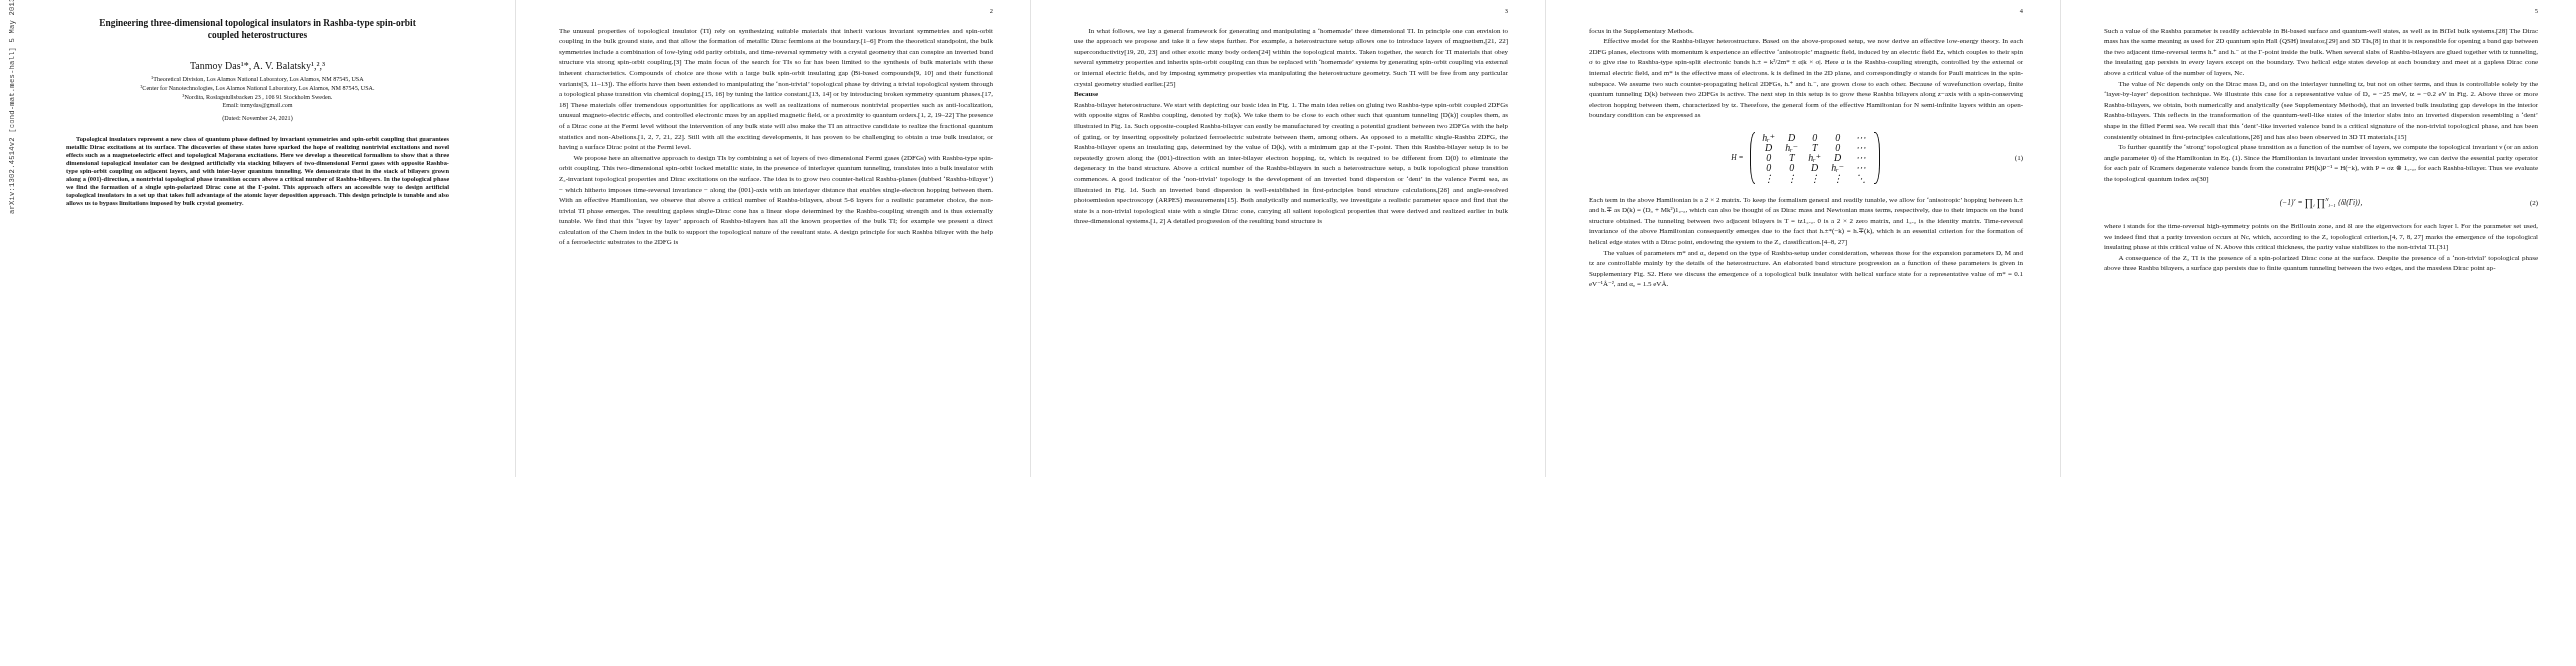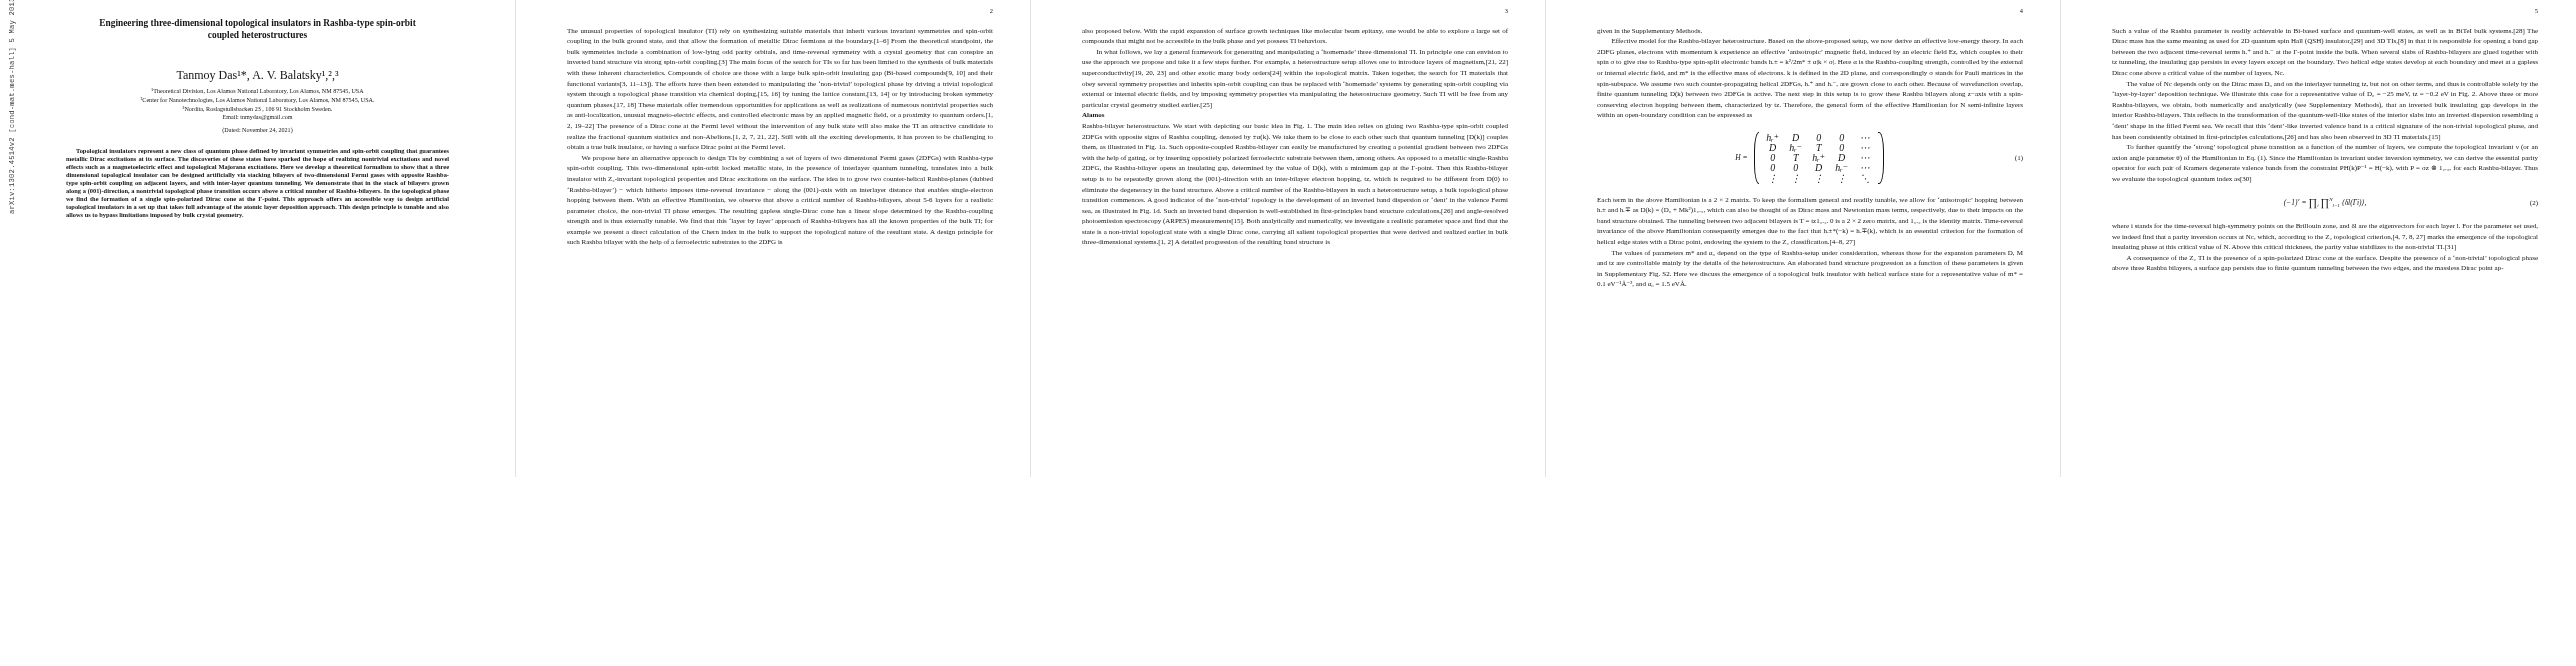--- a/index.html
+++ b/index.html
@@ -10,21 +10,21 @@
     font-family: "Liberation Serif", "DejaVu Serif", serif;
     color: #141414;
   }
   .page {
     width: 515px; height: 667px;
     box-sizing: border-box;
     position: relative;
     background: #ffffff;
     overflow: hidden;
   }
-  .page + .page { border-left: 0.6px solid #e2e2e2; padding-left: 8px; }
+  .page + .page { border-left: 0.6px solid #e2e2e2; }
 
   
   .arxiv-stamp {
     position: absolute;
     left: 7.8px; top: 214px;
     transform: rotate(-90deg);
     transform-origin: 0 0;
     font-family: "Liberation Mono", "DejaVu Sans Mono", monospace;
     font-size: 7.2px;
     color: #3d3d3d;
@@ -33,23 +33,23 @@
   }
   .p1-title {
     margin: 16.7px auto 0;
     width: 345px;
     text-align: center;
     font-weight: bold;
     font-size: 9.4px;
     line-height: 12.2px;
   }
   .p1-authors {
-    margin-top: 27px;
-    text-align: center;
-    font-size: 12px;
+    margin-top: 19px;
+    text-align: center;
+    font-size: 10px;
   }
   .p1-affil, .p1-email, .p1-dated {
     text-align: center;
     font-size: 6.1px;
     line-height: 8.6px;
   }
   .p1-affil-block { margin-top: 4.4px; }
   .p1-dated { margin-top: 4.4px; }
   .p1-abstract {
     margin: 12.2px 66px 0;
@@ -153,31 +153,30 @@
     <div class="page-number">2</div>
     <div class="content">
       <p class="noindent">The unusual properties of topological insulator (TI) rely on synthesizing suitable materials that inherit various invariant symmetries and spin-orbit coupling in the bulk ground state, and that allow the formation of metallic Dirac fermions at the boundary.[1–6] From the theoretical standpoint, the bulk symmetries include a combination of low-lying odd parity orbitals, and time-reversal symmetry with a crystal geometry that can conspire an inverted band structure via strong spin-orbit coupling.[3] The main focus of the search for TIs so far has been limited to the synthesis of bulk materials with these inherent characteristics. Compounds of choice are those with a large bulk spin-orbit insulating gap (Bi-based compounds[9, 10] and their functional variants[3, 11–13]). The efforts have then been extended to manipulating the ‘non-trivial’ topological phase by driving a trivial topological system through a topological phase transition via chemical doping,[15, 16] by tuning the lattice constant,[13, 14] or by introducing broken symmetry quantum phases.[17, 18] These materials offer tremendous opportunities for applications as well as realizations of numerous nontrivial properties such as anti-localization, unusual magneto-electric effects, and controlled electronic mass by an applied magnetic field, or a proximity to quantum orders.[1, 2, 19–22] The presence of a Dirac cone at the Fermi level without the intervention of any bulk state will also make the TI an attractive candidate to realize the fractional quantum statistics and non-Abelions.[1, 2, 7, 21, 22]. Still with all the exciting developments, it has proven to be challenging to obtain a true bulk insulator, or having a surface Dirac point at the Fermi level.</p>
       <p>We propose here an alternative approach to design TIs by combining a set of layers of two dimensional Fermi gases (2DFGs) with Rashba-type spin-orbit coupling. This two-dimensional spin-orbit locked metallic state, in the presence of interlayer quantum tunneling, translates into a bulk insulator with Z₂-invariant topological properties and Dirac excitations on the surface. The idea is to grow two counter-helical Rashba-planes (dubbed ‘Rashba-bilayer’) − which hitherto imposes time-reversal invariance − along the (001)-axis with an interlayer distance that enables single-electron hopping between them. With an effective Hamiltonian, we observe that above a critical number of Rashba-bilayers, about 5-6 layers for a realistic parameter choice, the non-trivial TI phase emerges. The resulting gapless single-Dirac cone has a linear slope determined by the Rashba-coupling strength and is thus externally tunable. We find that this ‘layer by layer’ approach of Rashba-bilayers has all the known properties of the bulk TI; for example we present a direct calculation of the Chern index in the bulk to support the topological nature of the resultant state. A design principle for such Rashba bilayer with the help of a ferroelectric substrates to the 2DFG is</p>
     </div>
   </div>
 
   <div class="page">
     <div class="page-number">3</div>
     <div class="content">
-      <p class="noindent">also proposed below. With the rapid expansion of surface growth techniques like molecular beam epitaxy, one would be able to explore a large set of compounds that might not be accessible in the bulk phase and yet possess TI behaviors.</p>
       <p>In what follows, we lay a general framework for generating and manipulating a ‘homemade’ three dimensional TI. In principle one can envision to use the approach we propose and take it a few steps further. For example, a heterostructure setup allows one to introduce layers of magnetism,[21, 22] superconductivity[19, 20, 23] and other exotic many body orders[24] within the topological matrix. Taken together, the search for TI materials that obey several symmetry properties and inherits spin-orbit coupling can thus be replaced with ‘homemade’ systems by generating spin-orbit coupling via external or internal electric fields, and by imposing symmetry properties via manipulating the heterostructure geometry. Such TI will be free from any particular crystal geometry studied earlier.[25]</p>
-      <p class="results-heading">Alamos</p>
+      <p class="results-heading">Because</p>
       <p class="noindent"><span class="lead">Rashba-bilayer heterostructure.</span><span> We start with depicting our basic idea in Fig. 1. The main idea relies on gluing two Rashba-type spin-orbit coupled 2DFGs with opposite signs of Rashba coupling, denoted by ±α(k). We take them to be close to each other such that quantum tunneling [D(k)] couples them, as illustrated in Fig. 1a. Such opposite-coupled Rashba-bilayer can easily be manufactured by creating a potential gradient between two 2DFGs with the help of gating, or by inserting oppositely polarized ferroelectric substrate between them, among others. As opposed to a metallic single-Rashba 2DFG, the Rashba-bilayer opens an insulating gap, determined by the value of D(k), with a minimum gap at the Γ-point. Then this Rashba-bilayer setup is to be repeatedly grown along the (001)-direction with an inter-bilayer electron hopping, tz, which is required to be different from D(0) to eliminate the degeneracy in the band structure. Above a critical number of the Rashba-bilayers in such a heterostructure setup, a bulk topological phase transition commences. A good indicator of the ‘non-trivial’ topology is the development of an inverted band dispersion or ‘dent’ in the valence Fermi sea, as illustrated in Fig. 1d. Such an inverted band dispersion is well-established in first-principles band structure calculations,[26] and angle-resolved photoemission spectroscopy (ARPES) measurements[15]. Both analytically and numerically, we investigate a realistic parameter space and find that the state is a non-trivial topological state with a single Dirac cone, carrying all salient topological properties that were derived and realized earlier in bulk three-dimensional systems.[1, 2] A detailed progression of the resulting band structure is</span></p>
     </div>
   </div>
 
   <div class="page">
     <div class="page-number">4</div>
     <div class="content">
-      <p class="noindent">given in the Supplementary Methods.</p>
+      <p class="noindent">focus in the Supplementary Methods.</p>
       <p><span class="lead">Effective model for the Rashba-bilayer heterostructure.</span><span> Based on the above-proposed setup, we now derive an effective low-energy theory. In each 2DFG planes, electrons with momentum k experience an effective ‘anisotropic’ magnetic field, induced by an electric field Ez, which couples to their spin σ to give rise to Rashba-type spin-split electronic bands hᵣ± = k²/2m* ± α|k × σ|. Here α is the Rashba-coupling strength, controlled by the external or internal electric field, and m* is the effective mass of electrons. k is defined in the 2D plane, and correspondingly σ stands for Pauli matrices in the spin-subspace. We assume two such counter-propagating helical 2DFGs, hᵣ⁺ and hᵣ⁻, are grown close to each other. Because of wavefunction overlap, finite quantum tunneling D(k) between two 2DFGs is active. The next step in this setup is to grow these Rashba bilayers along z−axis with a spin-conserving electron hopping between them, characterized by tz. Therefore, the general form of the effective Hamiltonian for N semi-infinite layers within an open-boundary condition can be expressed as</span></p>
 
       <div class="equation">
         <div class="matrix-wrap">
           <span class="eq-lhs">H =</span>
           <div class="bracket bracket-l"></div>
           <div class="matrix">
             <span>hᵣ⁺</span>
             <span>D</span>
             <span>0</span>

